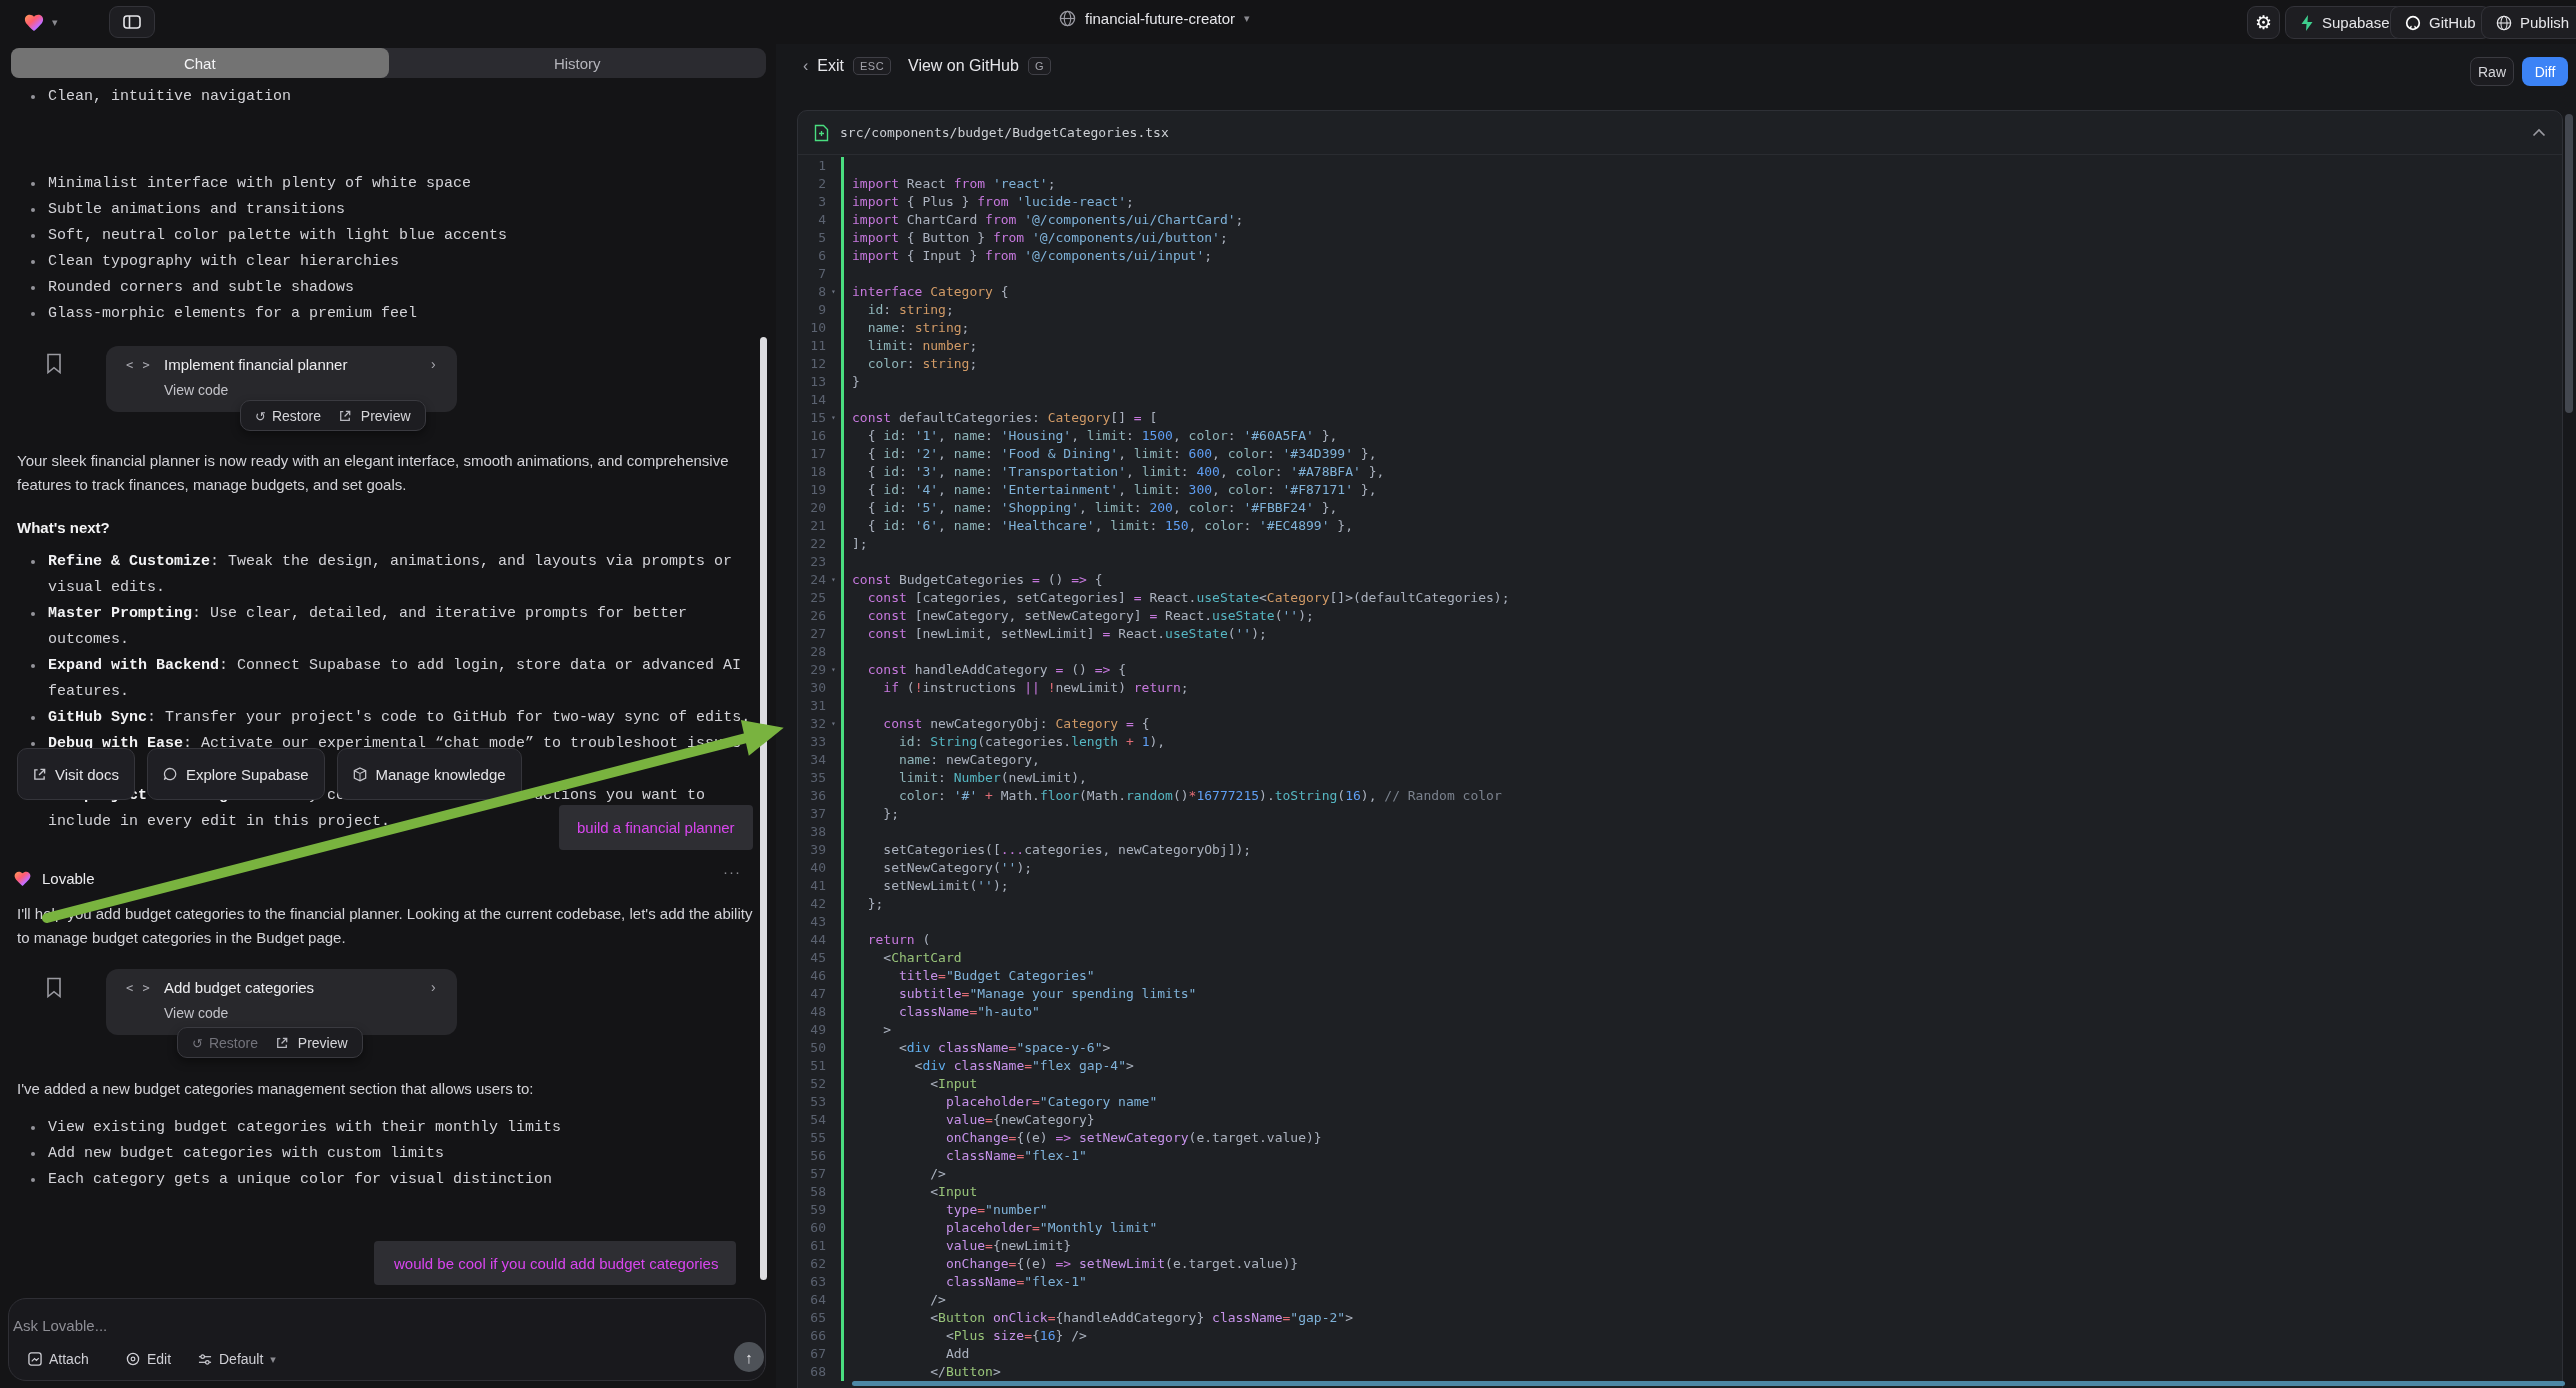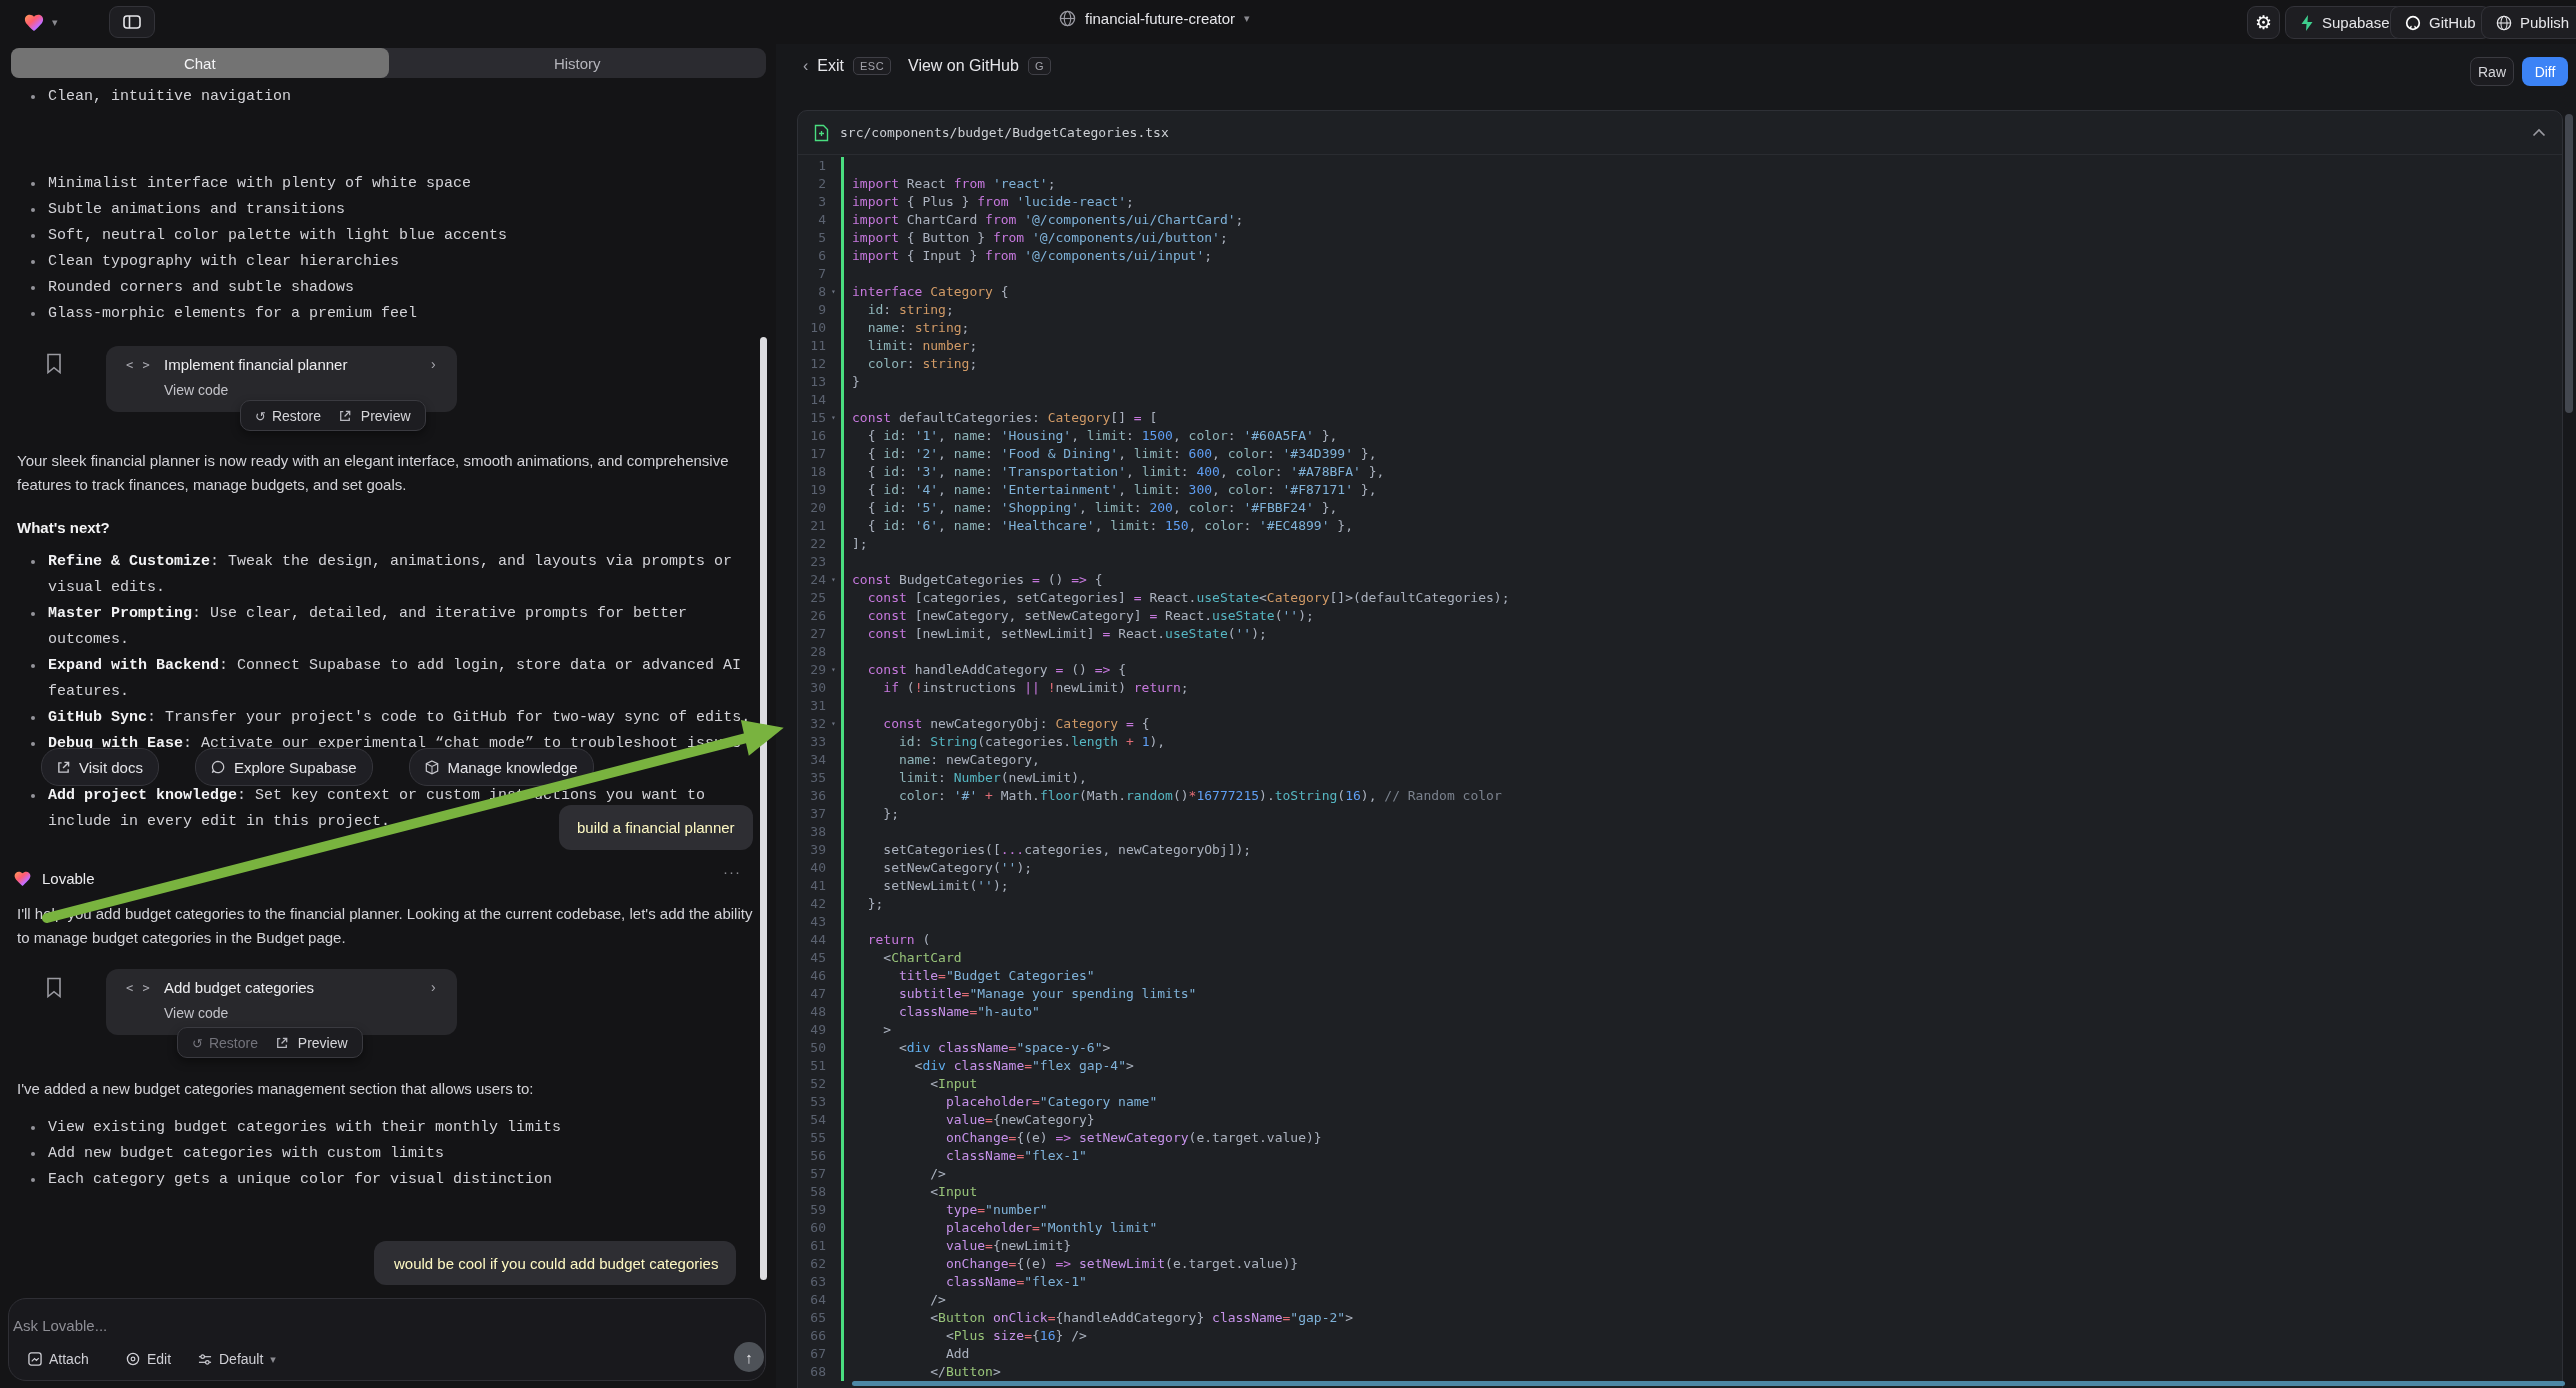--- a/index.html
+++ b/index.html
@@ -39,24 +39,24 @@
   .msg-card .card-title { color:#ececef; font-size:15px; }
   .msg-card .card-link { color:#c3c3c9; font-size:14px; }
   .msg-card .card-chev { color:#a9a9b0; font-size:14px; }
 
   .hover-pill { background:#1d1d21; border:1px solid #3a3a40; border-radius:10px;
     display:flex; align-items:center; gap:18px; padding:0 14px; height:31px;
     font-size:14px; color:#d6d6da; box-shadow:0 4px 10px rgba(0,0,0,.4); }
   .hover-pill .dim { color:#73737b; }
   .hp-ic { font-size:13px; color:#b9b9c0; margin-right:6px; }
 
-  .action-btn { display:flex; align-items:center; gap:9px; height:38px; padding:0 15px;
-    background:#1f1f24; border:1px solid #35353b; border-radius:18px; color:#e4e4e8; font-size:15px;margin-left:24px; }
-
-  .user-pill { background:#2e2e33; border-radius:12px; color:#fef9c3; font-size:15px;
+  .action-btn { display:flex; align-items:center; gap:9px; height:52px; padding:0 15px;
+    background:#1f1f24; border:1px solid #35353b; border-radius:10px; color:#e4e4e8; font-size:15px; }
+
+  .user-pill { background:#2e2e33; border-radius:4px; color:#d946ef; font-size:15px;
     display:flex; align-items:center; padding:0 18px; }
 
   #composer { background:#19191d; border:1px solid #2f2f35; border-radius:18px; }
   .placeholder { color:#8e8e95; font-size:15px; }
   .composer-item { display:flex; align-items:center; gap:7px; color:#cfcfd5; font-size:14px; }
   #send-btn { width:30px; height:30px; border-radius:50%; background:#4e5258;
     display:flex; align-items:center; justify-content:center; color:#e8e8ec; font-size:15px; }
 
   #chat-scrollbar { width:7px; border-radius:4px; background:#dcdce0; }
 

